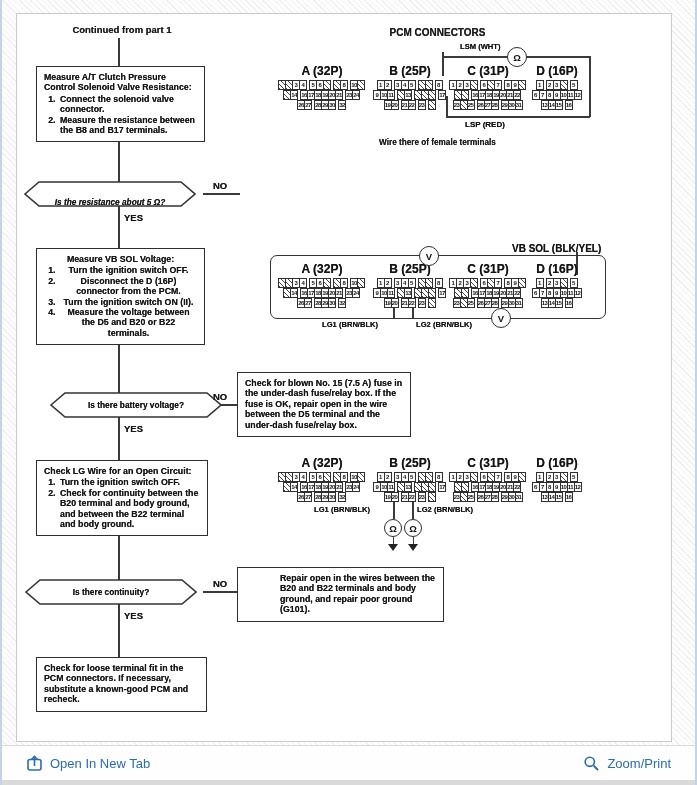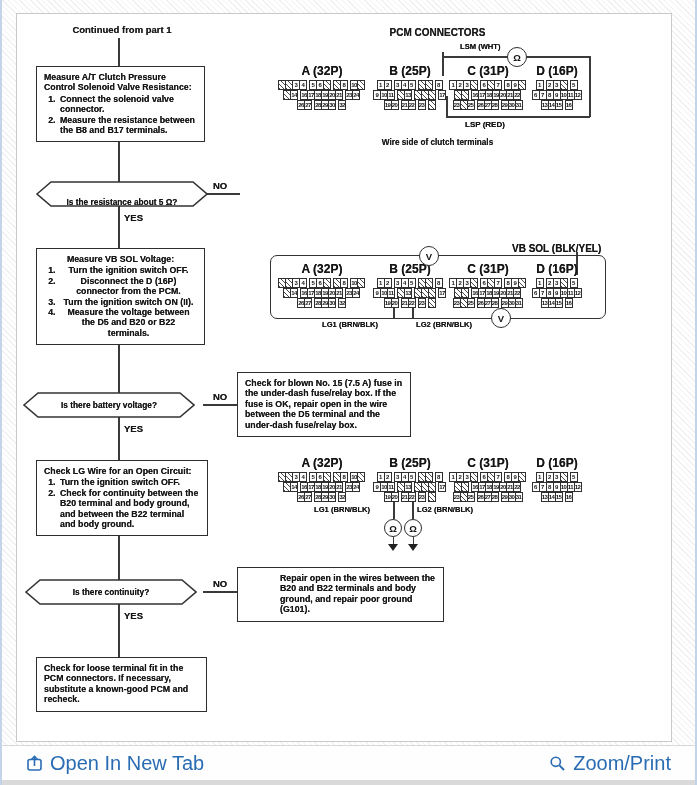--- a/index.html
+++ b/index.html
@@ -43,21 +43,21 @@
   .meter{position:absolute;width:18px;height:18px;border:1.6px solid #2e2e2e;border-radius:50%;background:#fff;
     display:flex;align-items:center;justify-content:center;font-size:9.5px;font-weight:bold;color:#141414;z-index:5;}
   .wirerect{position:absolute;border:1.5px solid #333;border-radius:7px;background:transparent;z-index:1;}
   .gnd{position:absolute;width:0;height:0;border-left:5px solid transparent;border-right:5px solid transparent;
     border-top:7px solid #222;z-index:4;}
 
   
   .footer{position:absolute;left:0;top:745px;width:697px;height:40px;box-sizing:border-box;
     background:#fefefe;border-top:1px solid #d8d8d8;border-bottom:5px solid #dadada;
     display:flex;align-items:center;justify-content:space-between;padding:0 26px;z-index:40;}
-  .flink{display:flex;align-items:center;gap:7px;color:#2a6cb3;font-size:20px;text-decoration:none;cursor:pointer;}
+  .flink{display:flex;align-items:center;gap:7px;color:#2a6cb3;font-size:13px;text-decoration:none;cursor:pointer;}
   .flink svg{display:block;}
 </style>
 </head>
 <body>
 
 <div class="stage">
   <div class="scanpage"></div>
 
   <div class="vline" style="left:118px;top:38px;height:621px;"></div>
   <div class="hline" style="left:203px;top:193px;width:37px;"></div>
@@ -67,40 +67,40 @@
   <div class="t" style="left:42px;top:24px;width:160px;text-align:center;font-size:9.5px;">Continued from part 1</div>
 
   <div class="pbox" style="left:36px;top:66px;width:153px;">
     <div>Measure A/T Clutch Pressure Control Solenoid Valve Resistance:</div>
     <ol class="steps">
       <li>Connect the solenoid valve connector.</li>
       <li>Measure the resistance between the B8 and B17 terminals.</li>
     </ol>
   </div>
 
-  <div class="decision" style="left:36px;top:181px;width:172px;height:42px;">
+  <div class="decision" style="left:24px;top:181px;width:172px;height:42px;font-style:italic;">
     <svg width="172" height="26" viewBox="0 0 172 26">
       <polygon points="1,13 15,1 157,1 171,13 157,25 15,25" fill="#ffffff" stroke="#333" stroke-width="1.6"></polygon>
     </svg>
     <div class="q">Is the resistance about 5 Ω?</div>
   </div>
   <div class="tag" style="left:213px;top:180px;">NO</div>
   <div class="tag" style="left:124px;top:212px;">YES</div>
 
   <div class="pbox" style="left:36px;top:248px;width:153px;text-align:center;">
     <div>Measure VB SOL Voltage:</div>
     <ol class="steps">
       <li>Turn the ignition switch OFF.</li>
       <li>Disconnect the D (16P) connector from the PCM.</li>
       <li>Turn the ignition switch ON (II).</li>
       <li>Measure the voltage between the D5 and B20 or B22 terminals.</li>
     </ol>
   </div>
 
-  <div class="decision" style="left:23px;top:392px;width:172px;height:26px;">
+  <div class="decision" style="left:50px;top:392px;width:172px;height:26px;">
     <svg width="172" height="26" viewBox="0 0 172 26">
       <polygon points="1,13 15,1 157,1 171,13 157,25 15,25" fill="#ffffff" stroke="#333" stroke-width="1.6"></polygon>
     </svg>
     <div class="q">Is there battery voltage?</div>
   </div>
   <div class="tag" style="left:213px;top:391px;">NO</div>
   <div class="tag" style="left:124px;top:423px;">YES</div>
   <div class="pbox" style="left:237px;top:372px;width:158px;">Check for blown No. 15 (7.5 A) fuse in the under-dash fuse/relay box. If the fuse is OK, repair open in the wire between the D5 terminal and the under-dash fuse/relay box.</div>
 
   <div class="pbox" style="left:36px;top:460px;width:156px;">
@@ -125,21 +125,21 @@
 
   <div class="t" style="left:345px;top:27px;width:185px;text-align:center;font-size:10px;">PCM CONNECTORS</div>
   <div class="wlab" style="left:460px;top:42px;">LSM (WHT)</div>
   <div class="vline" style="left:442px;top:52px;height:24px;"></div>
   <div class="hline" style="left:442px;top:56px;width:148px;"></div>
   <div class="vline" style="left:589px;top:56px;height:61px;"></div>
   <div class="hline" style="left:446px;top:116px;width:144px;"></div>
   <div class="vline" style="left:446px;top:96px;height:21px;"></div>
   <div class="meter" style="left:507px;top:47px;">Ω</div>
   <div class="wlab" style="left:465px;top:120px;font-size:8px;">LSP (RED)</div>
-  <div class="t" style="left:345px;top:138px;width:185px;text-align:center;font-size:8.2px;">Wire side of clutch terminals</div>
+  <div class="t" style="left:345px;top:138px;width:185px;text-align:center;font-size:8.2px;">Wire there of female terminals</div>
   <div id="diag1">
       <div class="conn" style="left: 272px; top: 64px; width: 100px;">
         <div class="conn-label">A (32P)</div>
         <div class="prow">
           <div class="pgrp">
             <span class="pc h"></span>
             <span class="pc h"></span>
             <span class="pc">3</span>
             <span class="pc">4</span>
           </div>

